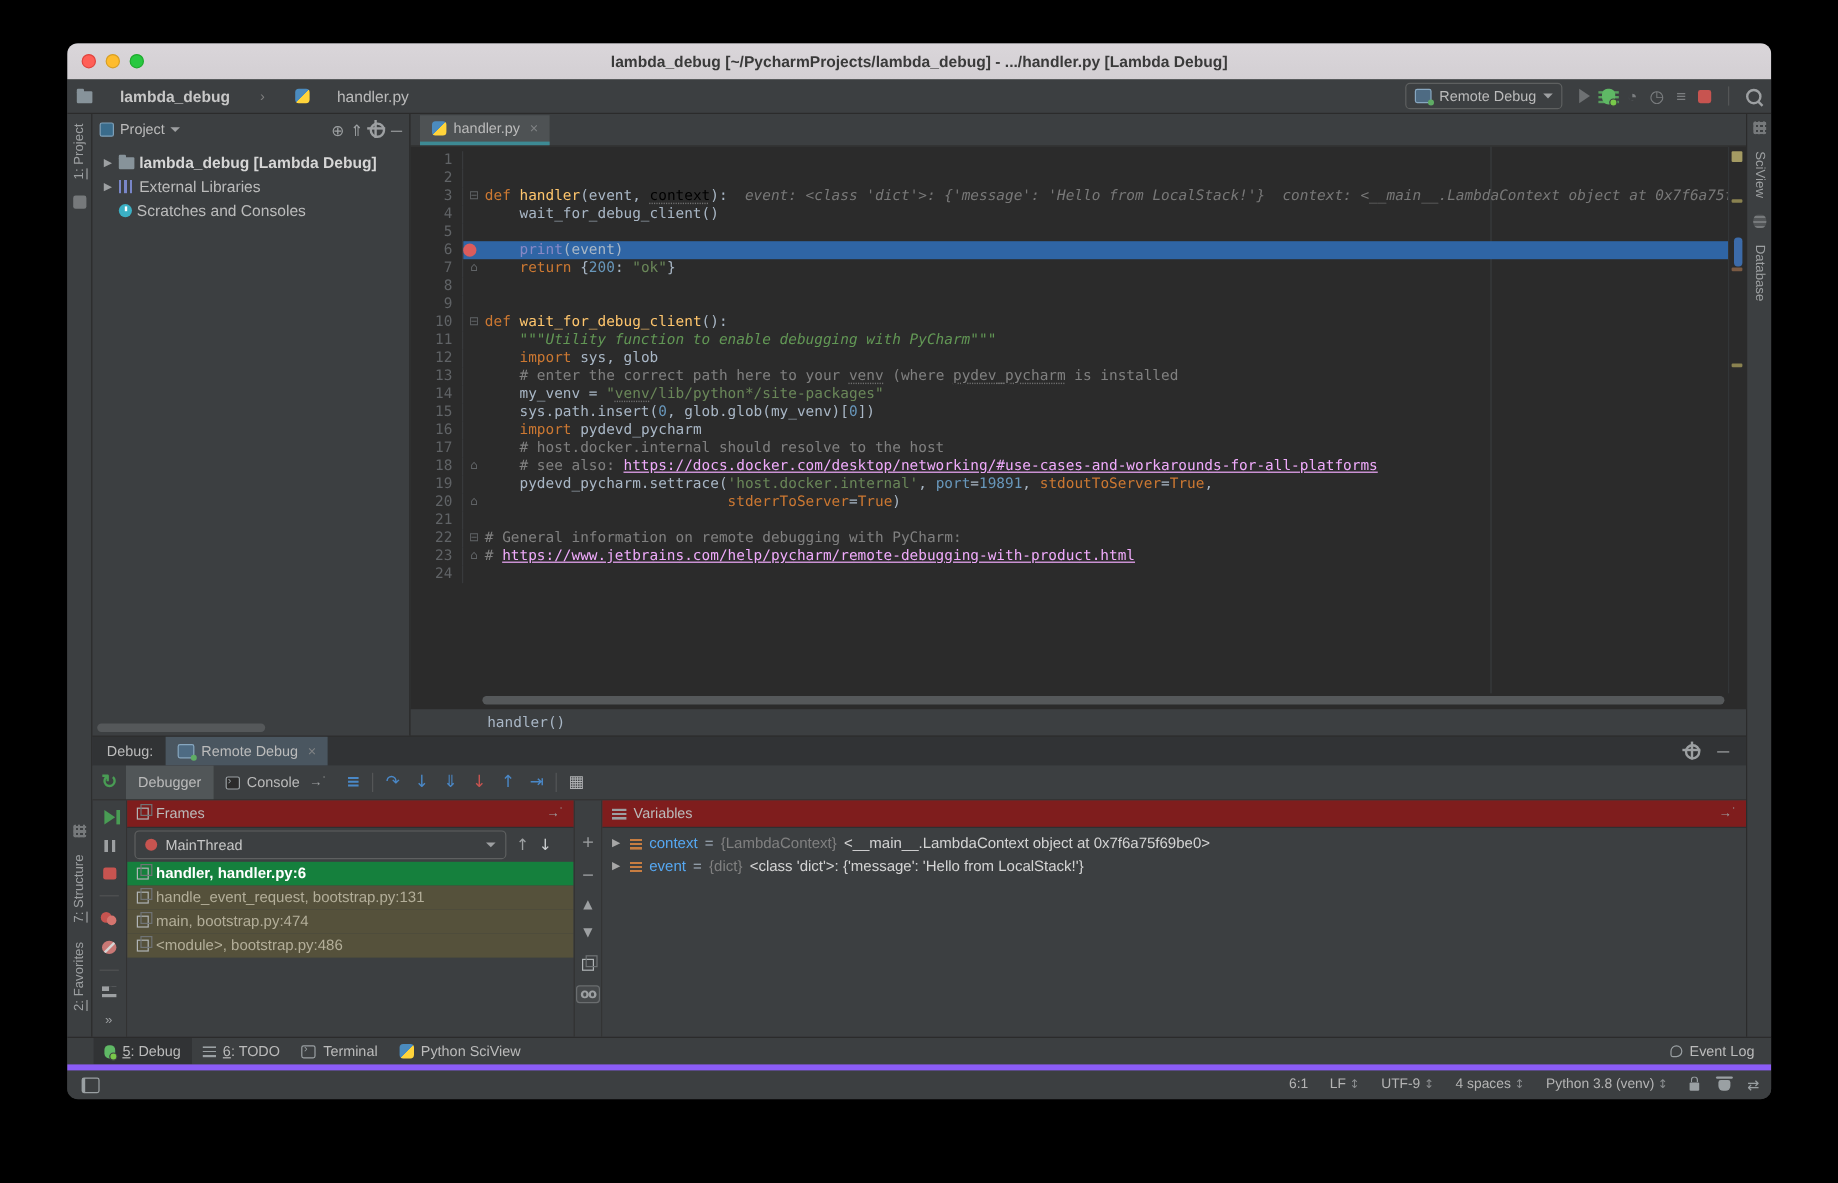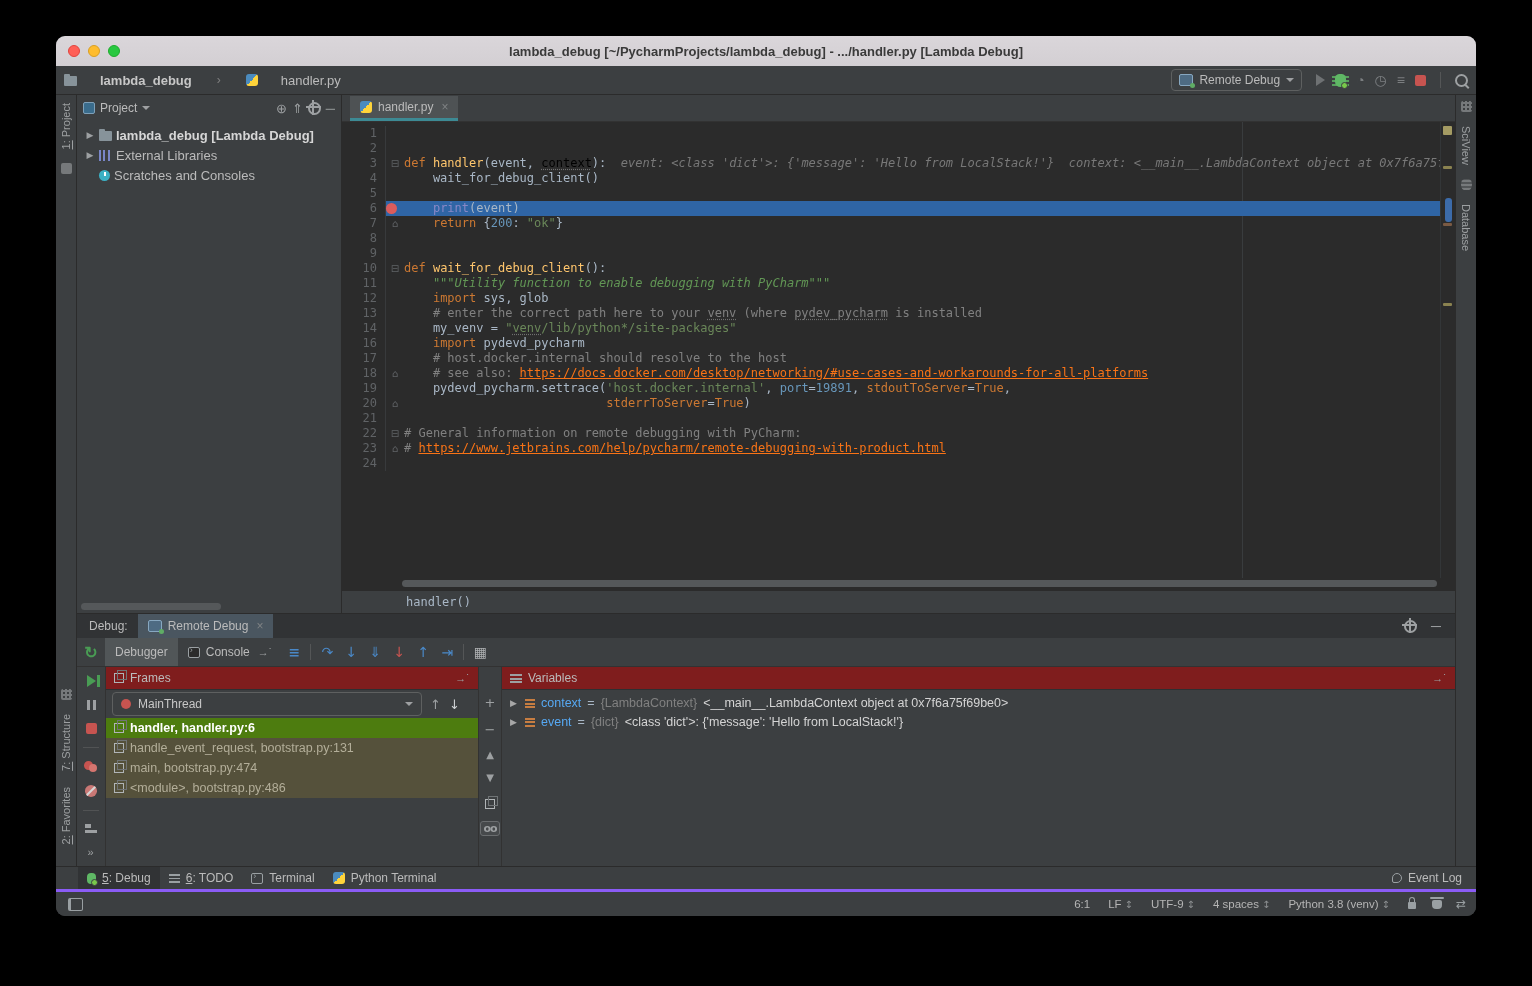--- a/index.html
+++ b/index.html
@@ -82,21 +82,21 @@
   .lb{flex:1;display:flex;min-width:0}
   .lb.cur{background:#2f65a5}
   .fold{width:18px;flex:0 0 auto;color:#606366;font-size:10px;text-align:center;font-family:"DejaVu Sans",sans-serif}
   .src{white-space:pre}
   .d{color:#a9b7c6}.k{color:#cc7832}.f{color:#ffc66d}.bi{color:#8888c6}
   .s,.sw{color:#6a8759}.ds{color:#629755;font-style:italic}.cm,.cmw{color:#808080}
   .nm{color:#6897bb}.o{color:#cc7832}
   .ln2,.lnk{color:#9a9a9a;text-decoration:underline}
   .h{color:#787878;font-style:italic}
   .dw,.cmw,.sw{text-decoration:underline dotted #707070;text-underline-offset:2px}
-  .lnk{color:#f97316}
+  .lnk{color:#f0abfc}
   .marginguide{position:absolute;left:900px;top:0;bottom:0;width:1px;background:#393c3e}
   .stripe{position:absolute;right:0;top:0;bottom:0;width:14px;background:#2b2b2b;border-left:1px solid #333638}
   .smark{position:absolute;right:3px;border-radius:1px}
   .ehscroll{height:12px;position:relative;flex:0 0 auto}
   .ethumb{position:absolute;left:60px;right:18px;top:2px;height:7px;background:#55585a;border-radius:4px}
   .ctxline{height:22px;background:#3c3f41;border-top:1px solid #2b2b2b;color:#a9b7c6;font-family:"DejaVu Sans Mono",monospace;font-size:12px;display:flex;align-items:center;padding-left:64px;flex:0 0 auto}
   
   .debug{flex:1;display:flex;flex-direction:column;border-top:1px solid #2b2b2b;min-height:0}
   .dhead{height:24px;background:#313335;display:flex;align-items:center;font-size:12px;color:#bbbbbb;flex:0 0 auto}
   .dlabel{padding:0 10px 0 12px}
@@ -137,21 +137,21 @@
   .i-frame:before{content:'';position:absolute;left:2px;top:-4px;width:8px;height:8px;border:1px solid #707476}
   .hamb{width:12px;height:9px;background:linear-gradient(#9da0a2 0 2px,transparent 2px 3.5px,#9da0a2 3.5px 5.5px,transparent 5.5px 7px,#9da0a2 7px 9px)}
   .comborow{height:28px;display:flex;align-items:center;padding:0 6px;gap:8px;flex:0 0 auto}
   .combo{flex:1;height:22px;border:1px solid #5e6060;border-radius:4px;display:flex;align-items:center;gap:7px;padding:0 8px;font-size:12px;color:#c7c7c7;max-width:292px}
   .i-thread{width:10px;height:10px;border-radius:50%;background:#c75450}
   .combo .sp{flex:1}
   .arr{font-size:13px;color:#9da0a2;font-family:"DejaVu Sans",sans-serif}
   .arr.w{color:#cfd2d4}
   .flist{flex:1;font-size:12.5px;overflow:hidden}
   .frow{display:flex;align-items:center;gap:6px;height:20px;padding-left:8px;color:#bbbbbb;cursor:default}
-  .frow.selected{background:#4d7c0f;color:#fff;font-weight:bold}
+  .frow.selected{background:#15803d;color:#fff;font-weight:bold}
   .frow.library{background:#55513b;color:#b3ae99}
   
   .mstrip{width:22px;border-right:1px solid #323232;display:flex;flex-direction:column;align-items:center;padding-top:28px;gap:12px;color:#9da0a2;font-size:13px;flex:0 0 auto;font-family:"DejaVu Sans",sans-serif}
   .mstrip .glass{font-size:11px;font-weight:bold;letter-spacing:-1px;border:1px solid #6a6d6f;border-radius:3px;padding:0 2px;background:#46494b}
   .vars{flex:1;display:flex;flex-direction:column;background:#3c3f41;min-width:0}
   .vlist{flex:1;font-size:12.5px;padding-top:3px}
   .vrow{display:flex;align-items:center;gap:6px;height:19px;padding-left:8px}
   .vcaret{color:#a7a7a7;font-size:9px;width:9px;font-family:"DejaVu Sans",sans-serif}
   .i-var{width:10px;height:10px;background:repeating-linear-gradient(0deg,#c77d41 0 2px,transparent 2px 3.5px);flex:0 0 auto}
   .vname{color:#56a8f2}
@@ -162,21 +162,21 @@
   .toolwinbar{height:22px;background:#3c3f41;border-top:1px solid #2b2b2b;display:flex;align-items:center;font-size:12px;color:#bbbbbb;padding-left:22px;flex:0 0 auto}
   .twitem{display:flex;align-items:center;gap:6px;height:22px;padding:0 9px;cursor:default}
   .twitem.active{background:#313335}
   .twitem u{text-decoration:underline}
   .i-bugsm{width:9px;height:11px;background:#5fb865;border-radius:4px;position:relative}
   .i-bugsm:after{content:'';position:absolute;right:-2px;bottom:-2px;width:5px;height:5px;border-radius:50%;background:#79c94a;border:1px solid #3c3f41}
   .i-todo{width:11px;height:9px;background:linear-gradient(#9aa0a3 0 1.5px,transparent 1.5px 3.5px,#9aa0a3 3.5px 5px,transparent 5px 7px,#9aa0a3 7px 8.5px)}
   .twsp{flex:1}
   .elog{display:flex;align-items:center;gap:6px;padding-right:14px}
   .i-elog{width:10px;height:10px;border:1.5px solid #9aa0a3;border-radius:50% 50% 50% 2px;box-sizing:border-box}
-  .statusbar{height:24px;background:#3c3f41;border-top:3px solid #8b5cf6;display:flex;align-items:center;font-size:11.5px;color:#b5b5b5;padding:0 10px;flex:0 0 auto}
+  .statusbar{height:24px;background:#3c3f41;border-top:5px solid #8b5cf6;display:flex;align-items:center;font-size:11.5px;color:#b5b5b5;padding:0 10px;flex:0 0 auto}
   .sbicon{width:11px;height:11px;border:1px solid #9aa0a3;border-left-width:3px;border-radius:2px;margin-left:2px}
   .sbsp{flex:1}
   .sbitem{display:flex;align-items:center;gap:3px;margin-left:18px}
   .updn{color:#8c8f91;font-size:10px;font-family:"DejaVu Sans",sans-serif}
   .locki{width:8px;height:7px;background:#9aa0a3;border-radius:1px;position:relative;margin-left:18px;margin-top:3px}
   .locki:before{content:'';position:absolute;left:1px;top:-5px;width:4px;height:4px;border:1.5px solid #9aa0a3;border-bottom:none;border-radius:3px 3px 0 0}
   .hector{width:10px;height:9px;background:#9aa0a3;border-radius:2px 2px 4px 4px;position:relative;margin-left:16px}
   .hector:before{content:'';position:absolute;top:-3px;left:-2px;width:14px;height:2px;background:#9aa0a3;border-radius:1px}
   .synq{color:#9aa0a3;margin-left:14px;font-family:"DejaVu Sans",sans-serif;font-size:12px}
 </style>
@@ -366,20 +366,27 @@
                   <span class="lb">
                     <span class="fold"></span>
                     <span class="src"><span class="cm">    # enter the correct path here to your </span><span class="cmw">venv</span><span class="cm"> (where </span><span class="cmw">pydev_pycharm</span><span class="cm"> is installed</span></span>
                   </span>
                 </div>
                 <div class="cl">
                   <span class="ln">14</span>
                   <span class="lb">
                     <span class="fold"></span>
                     <span class="src"><span class="d">    my_venv = </span><span class="s">"</span><span class="sw">venv</span><span class="s">/lib/python*/site-packages"</span></span>
+                  </span>
+                </div>
+                <div class="cl">
+                  <span class="ln">15</span>
+                  <span class="lb">
+                    <span class="fold"></span>
+                    <span class="src"><span class="d">    sys.path.insert(</span><span class="nm">0</span><span class="d">, glob.glob(my_venv)[</span><span class="nm">0</span><span class="d">])</span></span>
                   </span>
                 </div>
                 <div class="cl">
                   <span class="ln">16</span>
                   <span class="lb">
                     <span class="fold"></span>
                     <span class="src"><span class="d">    </span><span class="k">import</span><span class="d"> pydevd_pycharm</span></span>
                   </span>
                 </div>
                 <div class="cl">
@@ -593,21 +600,21 @@
         <div class="twitem">
           <span class="i-todo"></span>
           <span><u>6</u>: TODO</span>
         </div>
         <div class="twitem">
           <span class="i-term"></span>
           <span>Terminal</span>
         </div>
         <div class="twitem">
           <span class="i-python"></span>
-          <span>Python Terminal</span>
+          <span>Python SciView</span>
         </div>
       </span>
     <span class="twsp"></span>
     <div class="elog">
       <span class="i-elog"></span>
       <span>Event Log</span>
     </div>
   </div>
 
   <div class="statusbar">

